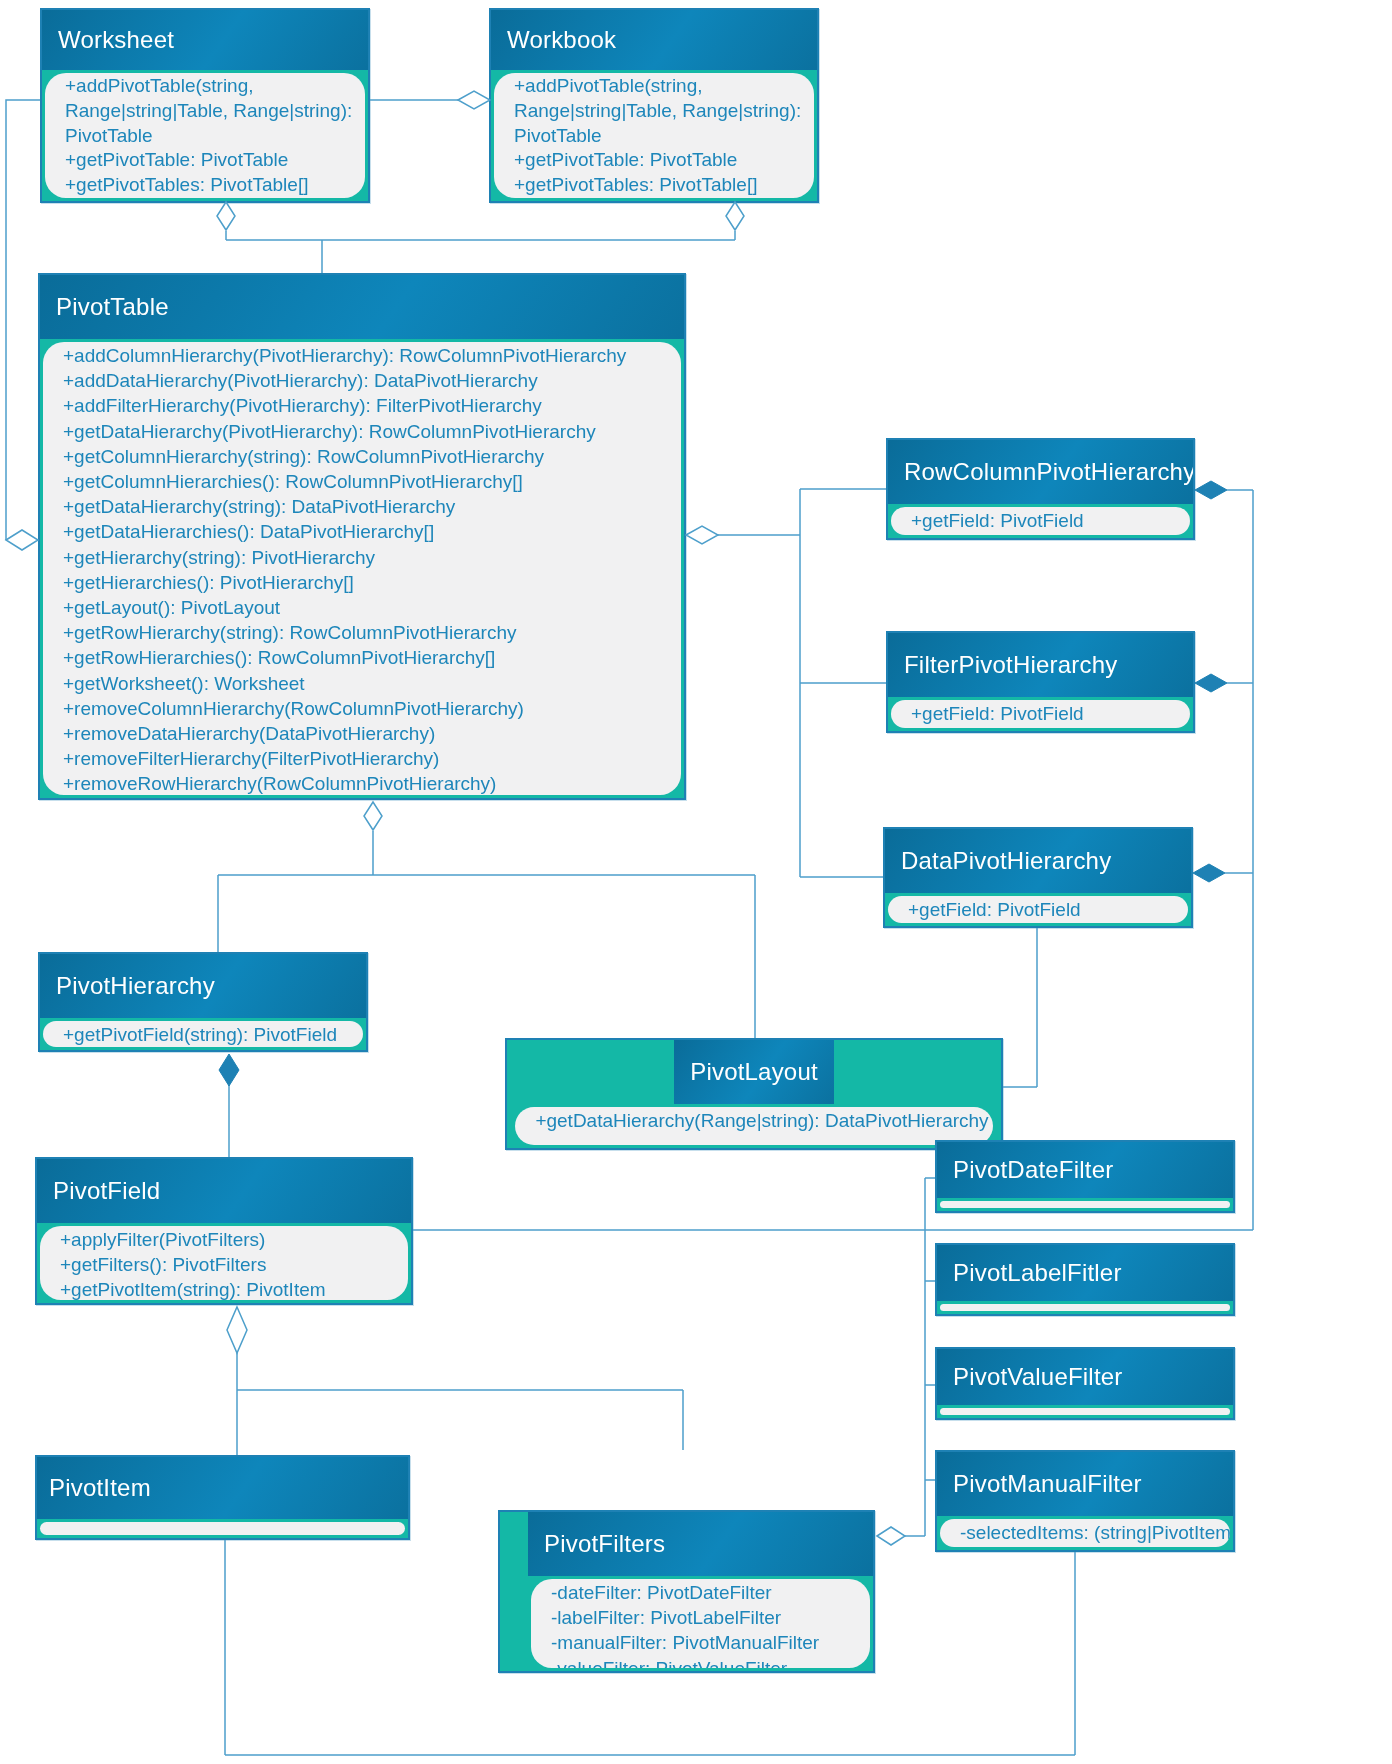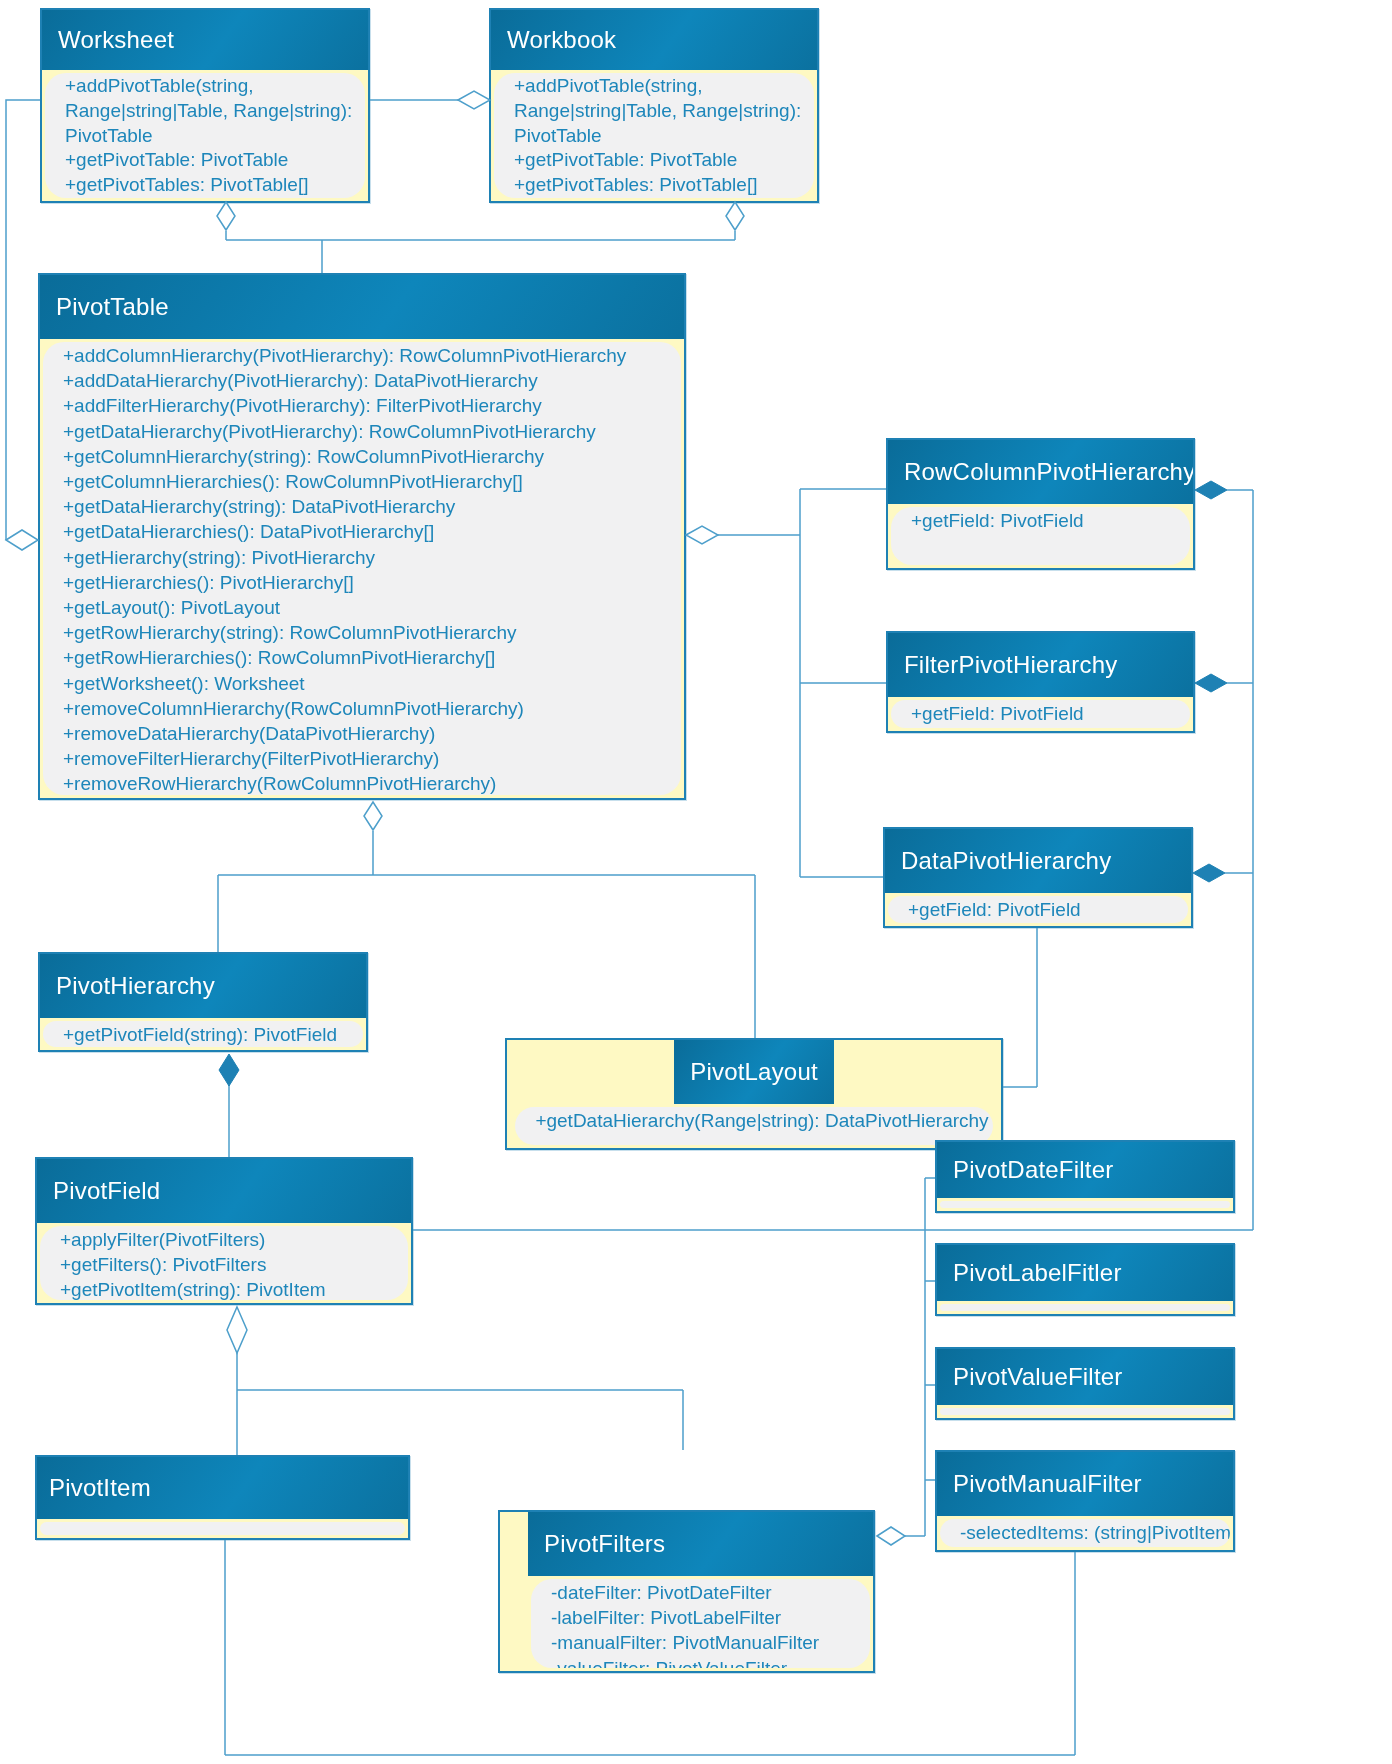--- a/index.html
+++ b/index.html
@@ -7,21 +7,21 @@
     position:relative;
     width:1392px;height:1764px;
     background:#ffffff;
     font-family:"Liberation Sans", sans-serif;
     overflow:hidden;
   }
   .uml-class{
     position:absolute;
     box-sizing:border-box;
     border:2px solid #1e81b4;
-    background:#fef9c3;
+    background:#14b8a6;
     display:flex;
     flex-direction:column;
     box-shadow:1px 1px 0 rgba(30,129,180,0.25);
   }
   .uml-header{
     flex:0 0 auto;
     display:flex;
     align-items:center;
     padding:0 16px;
     color:#ffffff;
@@ -101,21 +101,21 @@
         <div class="m-line">+getRowHierarchy(string): RowColumnPivotHierarchy</div>
         <div class="m-line">+getRowHierarchies(): RowColumnPivotHierarchy[]</div>
         <div class="m-line">+getWorksheet(): Worksheet</div>
         <div class="m-line">+removeColumnHierarchy(RowColumnPivotHierarchy)</div>
         <div class="m-line">+removeDataHierarchy(DataPivotHierarchy)</div>
         <div class="m-line">+removeFilterHierarchy(FilterPivotHierarchy)</div>
         <div class="m-line">+removeRowHierarchy(RowColumnPivotHierarchy)</div>
       </div>
   </div>
 
-  <div class="uml-class" style="left:886px;top:438px;width:309px;height:132px;">
+  <div class="uml-class" style="left:886px;top:438px;width:309px;height:102px;">
     <div class="uml-header hdr64">RowColumnPivotHierarchy</div>
     <div class="uml-body">
         <div class="m-line">+getField: PivotField</div>
       </div>
   </div>
 
   <div class="uml-class" style="left:886px;top:631px;width:309px;height:102px;">
     <div class="uml-header hdr64">FilterPivotHierarchy</div>
     <div class="uml-body">
         <div class="m-line">+getField: PivotField</div>

